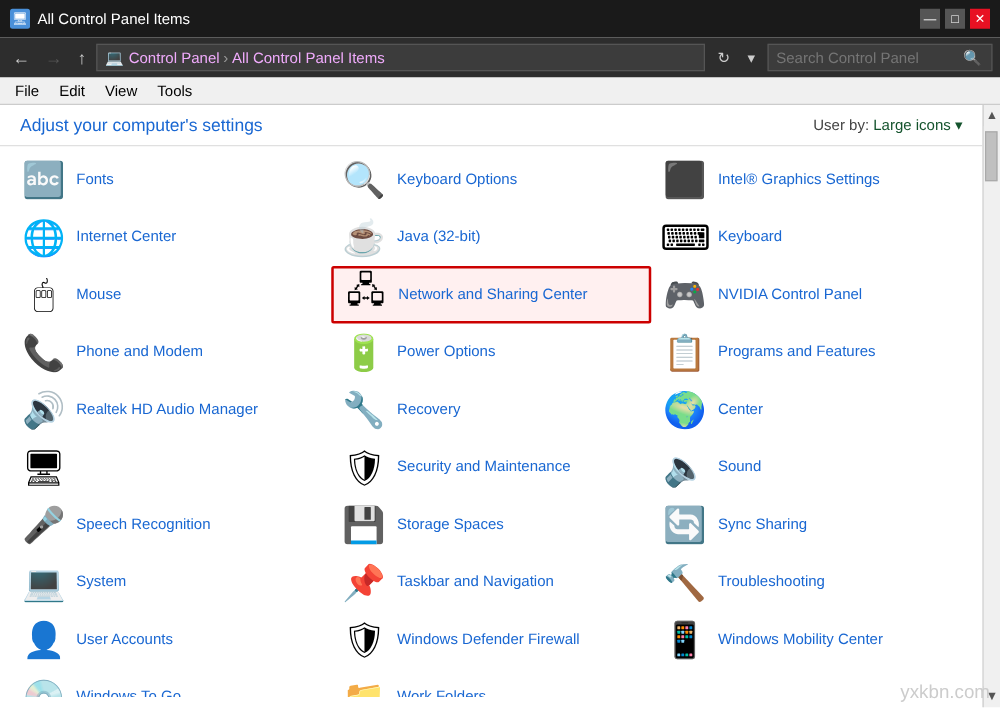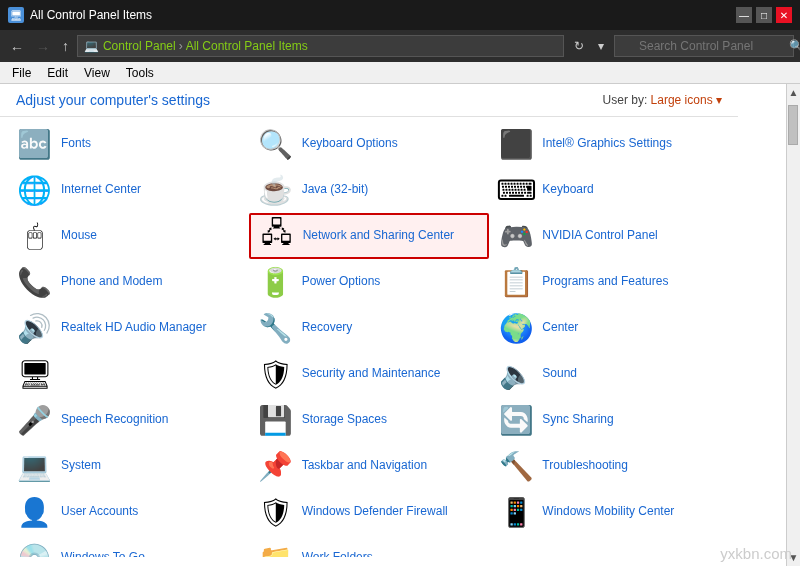--- a/index.html
+++ b/index.html
@@ -37,30 +37,30 @@
       background: #3c3c3c;
       border: 1px solid #555;
       height: 22px;
       display: flex;
       align-items: center;
       padding: 0 6px;
       font-size: 12px;
       color: #fff;
     }
     .path-separator { color: #999; margin: 0 3px; }
-    .path-item { color: #84cc16; font-size: 12px; }
+    .path-item { color: #f0abfc; font-size: 12px; }
     .refresh-btn { background: none; border: none; color: #ccc; font-size: 12px; cursor: pointer; padding: 2px 6px; }
     .search-box {
       background: #3c3c3c;
       border: 1px solid #555;
       height: 22px;
       width: 180px;
       display: flex;
       align-items: center;
-      padding: 0 24px;
+      padding: 0 6px;
     }
     .search-box input {
       background: none;
       border: none;
       color: #999;
       font-size: 12px;
       width: 150px;
       outline: none;
     }
     .search-icon-btn { background: none; border: none; color: #999; cursor: pointer; font-size: 12px; }
@@ -74,42 +74,41 @@
       padding: 0 4px;
       border-bottom: 1px solid #ccc;
     }
     .menu-item { font-size: 12px; padding: 2px 8px; cursor: pointer; color: #000; }
 
     
     .main-area {
       background: #fff;
       display: flex;
       height: calc(566px - 30px - 32px - 22px);
-      gap: 48px;
     }
 
     
     .content {
       flex: 1;
       overflow-y: hidden;
       padding: 0;
     }
 
     
     .content-header {
       display: flex;
       align-items: center;
       justify-content: space-between;
       padding: 8px 16px;
       border-bottom: 1px solid #e0e0e0;
       background: #fff;
     }
     .header-title { color: #1967d2; font-size: 14px; font-weight: 400; }
     .view-by { font-size: 12px; color: #444; }
-    .view-by-link { color: #c2410c; cursor: pointer; text-decoration: none; }
+    .view-by-link { color: #14532d; cursor: pointer; text-decoration: none; }
 
     
     .items-grid {
       display: grid;
       grid-template-columns: repeat(3, 1fr);
       padding: 4px 8px;
       overflow-y: auto;
       height: calc(100% - 42px);
     }
 

